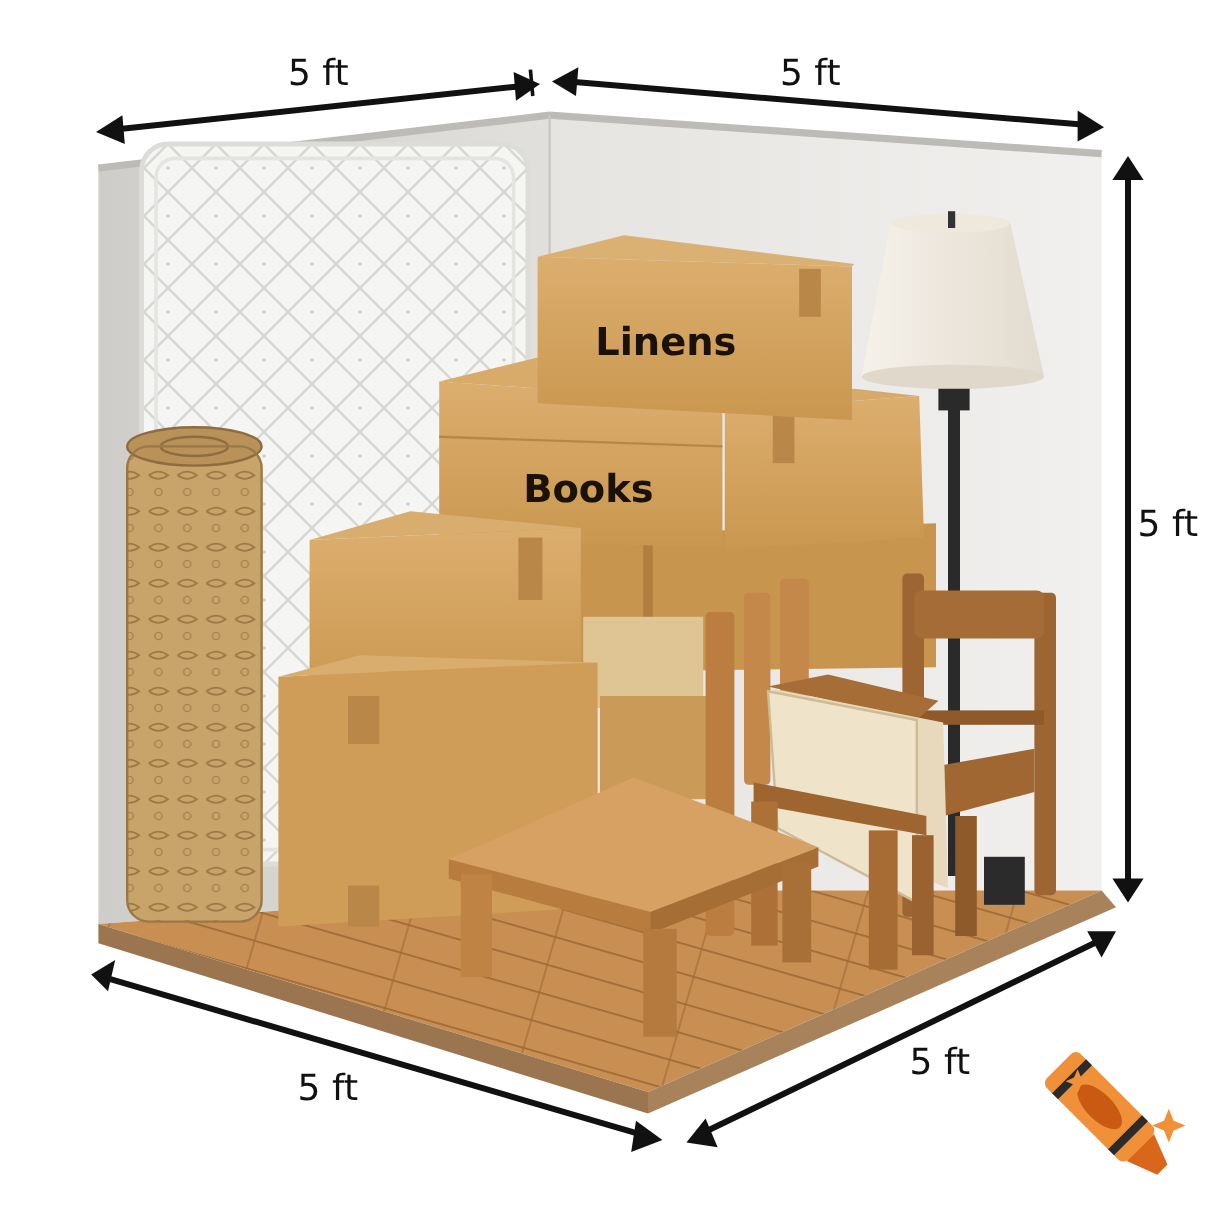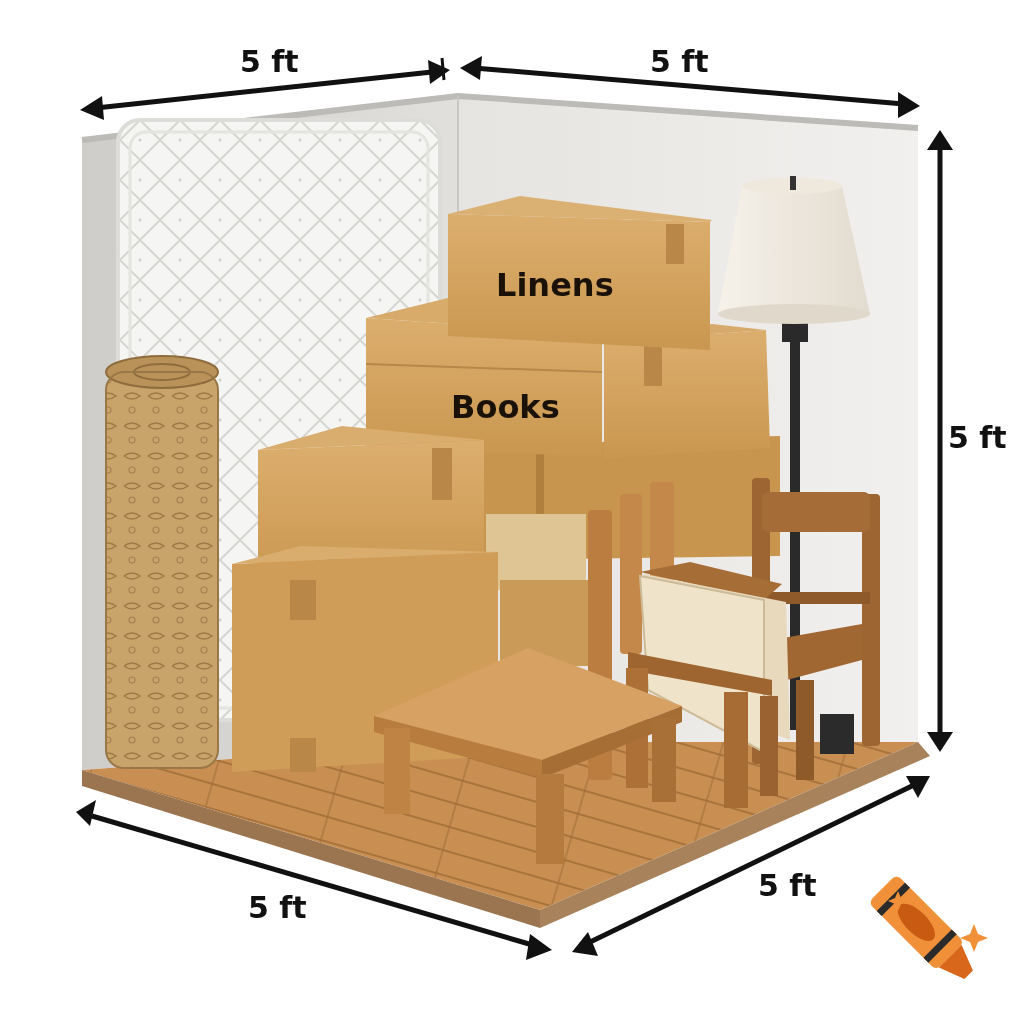--- a/index.html
+++ b/index.html
@@ -1,18 +1,18 @@
 <!DOCTYPE html>
 <html><head>
 <meta charset="utf-8">
 <style>
   html,body{margin:0;padding:0;background:#ffffff;}
   body{width:1024px;height:1024px;position:relative;overflow:hidden;font-family:"DejaVu Sans","Liberation Sans",sans-serif;}
   #scene{position:absolute;left:0;top:0;width:1024px;height:1024px;}
-  .dim-label{position:absolute;font-weight:bold;font-size:30px;color:#111;letter-spacing:0px;white-space:nowrap;}
+  .dim-label{position:absolute;font-weight:normal;font-size:30px;color:#111;letter-spacing:0px;white-space:nowrap;}
   .box-label{position:absolute;font-weight:bold;font-size:32px;color:#1a1208;white-space:nowrap;}
 </style>
 </head>
 <body>
 
 <div id="scene">
 <svg width="1024" height="1024" viewBox="0 0 1024 1024" xmlns="http://www.w3.org/2000/svg">
   <defs>
     <linearGradient id="gWallL" x1="0" y1="0" x2="1" y2="0">
       <stop offset="0" stop-color="#cfcdc9"></stop>
@@ -190,14 +190,14 @@
 
   
   <span class="dim-label" style="left:240px;top:44px;">5 ft</span>
   <span class="dim-label" style="left:650px;top:44px;">5 ft</span>
   <span class="dim-label" style="left:948px;top:420px;">5 ft</span>
   <span class="dim-label" style="left:248px;top:890px;">5 ft</span>
   <span class="dim-label" style="left:758px;top:868px;">5 ft</span>
 
   
   <span class="box-label" style="left:496px;top:266px;">Linens</span>
-  <span class="box-label" style="left:451px;top:388px;">Books</span>
+  <span class="box-label" style="left:436px;top:388px;">Books</span>
 </div>
 
 </body></html>

